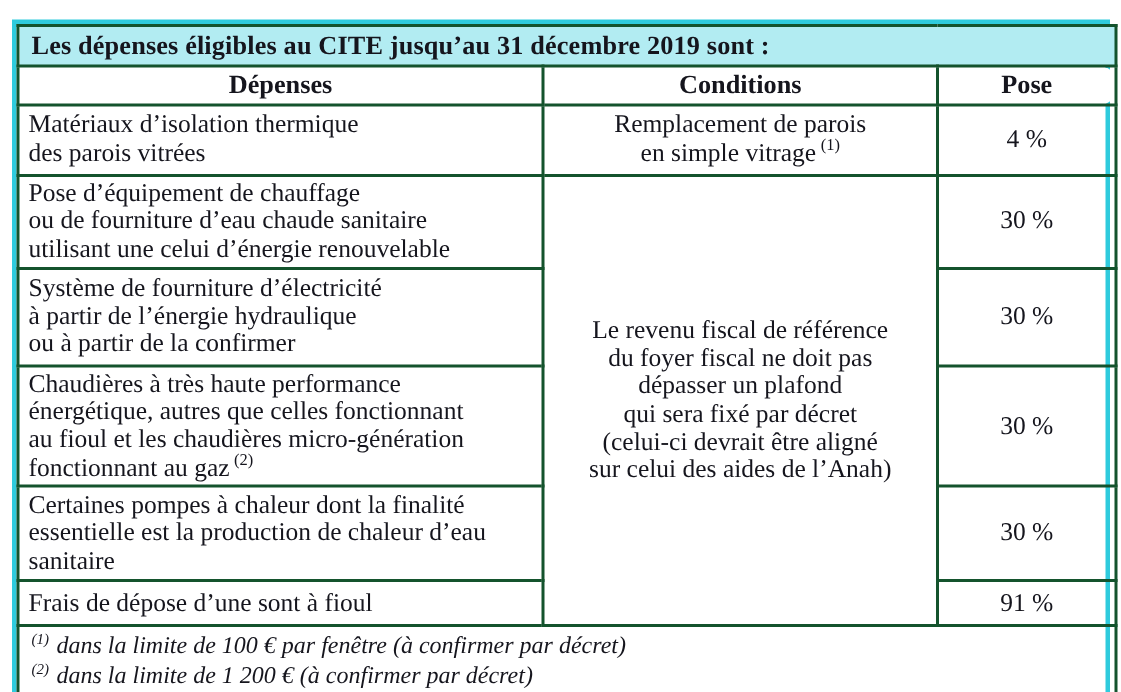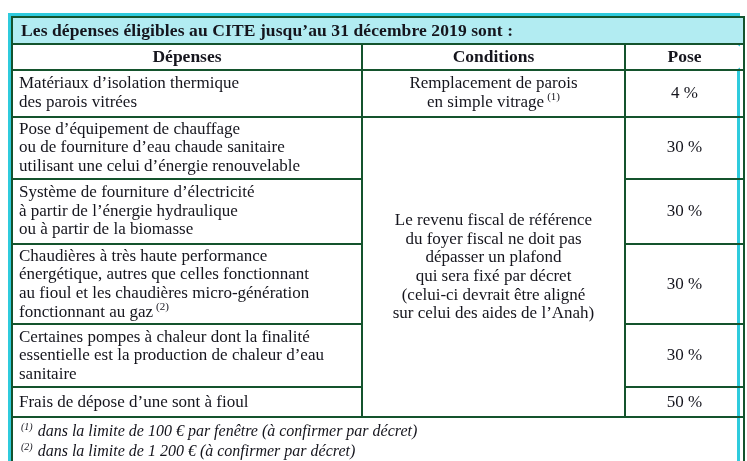--- a/index.html
+++ b/index.html
@@ -134,42 +134,42 @@
 dépasser un plafond
 qui sera fixé par décret
 (celui-ci devrait être aligné
 sur celui des aides de l’Anah)</td>
       <td class="taux-cell">30 %</td>
     </tr>
 
     <tr class="r3">
       <td class="dep-cell"><span class="multiline">Système de fourniture d’électricité
 à partir de l’énergie hydraulique
-ou à partir de la biomasse</span></td>
+ou à partir de la confirmer</span></td>
       <td class="taux-cell">30 %</td>
     </tr>
 
     <tr class="r4">
       <td class="dep-cell"><span class="multiline">Chaudières à très haute performance
 énergétique, autres que celles fonctionnant
 au fioul et les chaudières micro-génération
 fonctionnant au gaz</span><sup class="fn-mark">(2)</sup></td>
       <td class="taux-cell">30 %</td>
     </tr>
 
     <tr class="r5">
       <td class="dep-cell"><span class="multiline">Certaines pompes à chaleur dont la finalité
 essentielle est la production de chaleur d’eau
 sanitaire</span></td>
       <td class="taux-cell">30 %</td>
     </tr>
 
     <tr class="r6">
       <td class="dep-cell"><span class="multiline">Frais de dépose d’une sont à fioul</span></td>
-      <td class="taux-cell">50 %</td>
+      <td class="taux-cell">91 %</td>
     </tr>
 
     <tr class="footer-row">
       <td colspan="3">
         <span class="footnote-line"><sup>(1)</sup><span>dans la limite de 100 € par fenêtre (à confirmer par décret)</span></span>
         <span class="footnote-line"><sup>(2)</sup><span>dans la limite de 1 200 € (à confirmer par décret)</span></span>
       </td>
     </tr>
   </tbody>
     </table>

